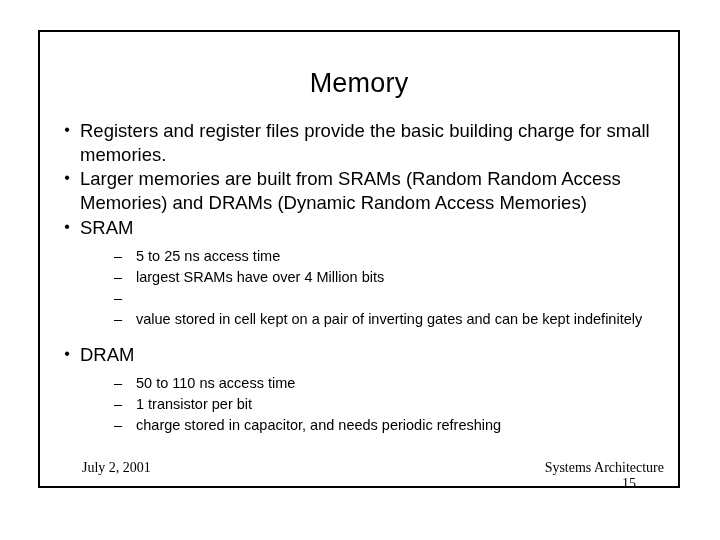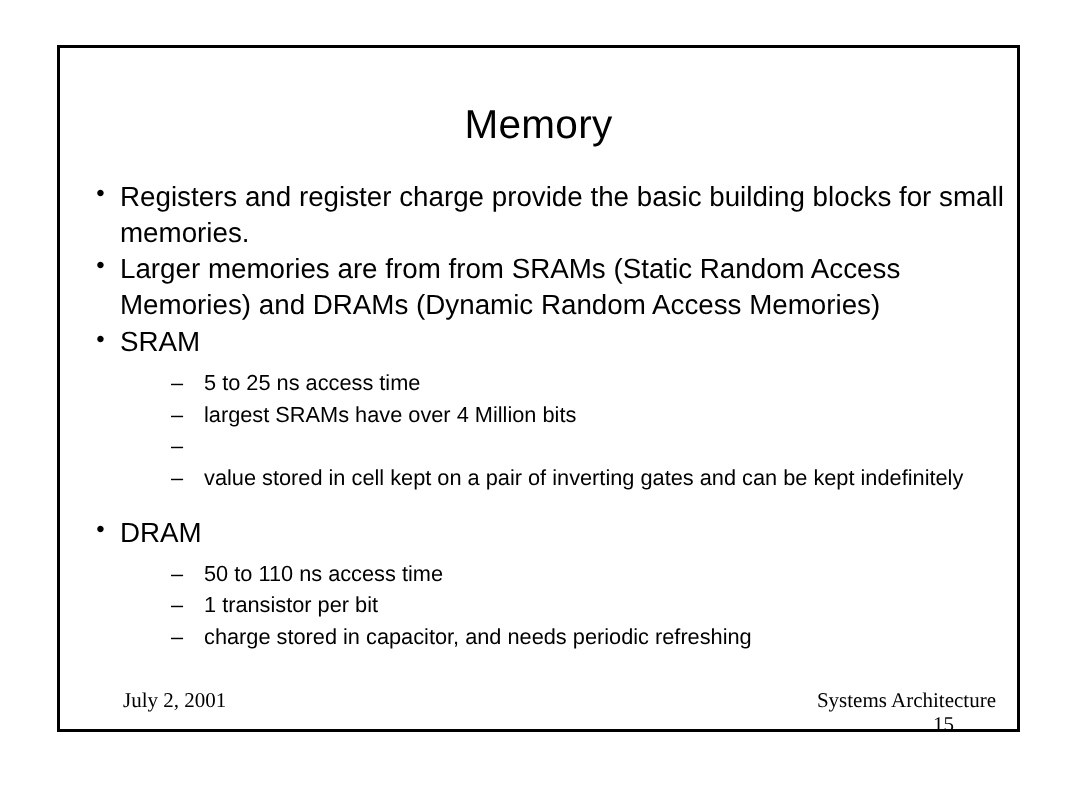--- a/index.html
+++ b/index.html
@@ -108,26 +108,26 @@
 <body>
 
 <div class="slide">
 
   <div class="slide-title">Memory</div>
 
   <div class="body-area">
 
     <div class="bullet-l1">
       <span class="marker">•</span>
-      <span class="text">Registers and register charge provide the basic building blocks for small memories.</span>
+      <span class="text">Registers and register files provide the basic building charge for small memories.</span>
     </div>
 
     <div class="bullet-l1">
       <span class="marker">•</span>
-      <span class="text">Larger memories are from from SRAMs (Static Random Access Memories) and DRAMs (Dynamic Random Access Memories)</span>
+      <span class="text">Larger memories are built from SRAMs (Random Random Access Memories) and DRAMs (Dynamic Random Access Memories)</span>
     </div>
 
     <div class="bullet-l1">
       <span class="marker">•</span>
       <span class="text">SRAM</span>
     </div>
 
     <div class="sub-list">
       <div class="bullet-l2">
         <span class="marker">–</span>

